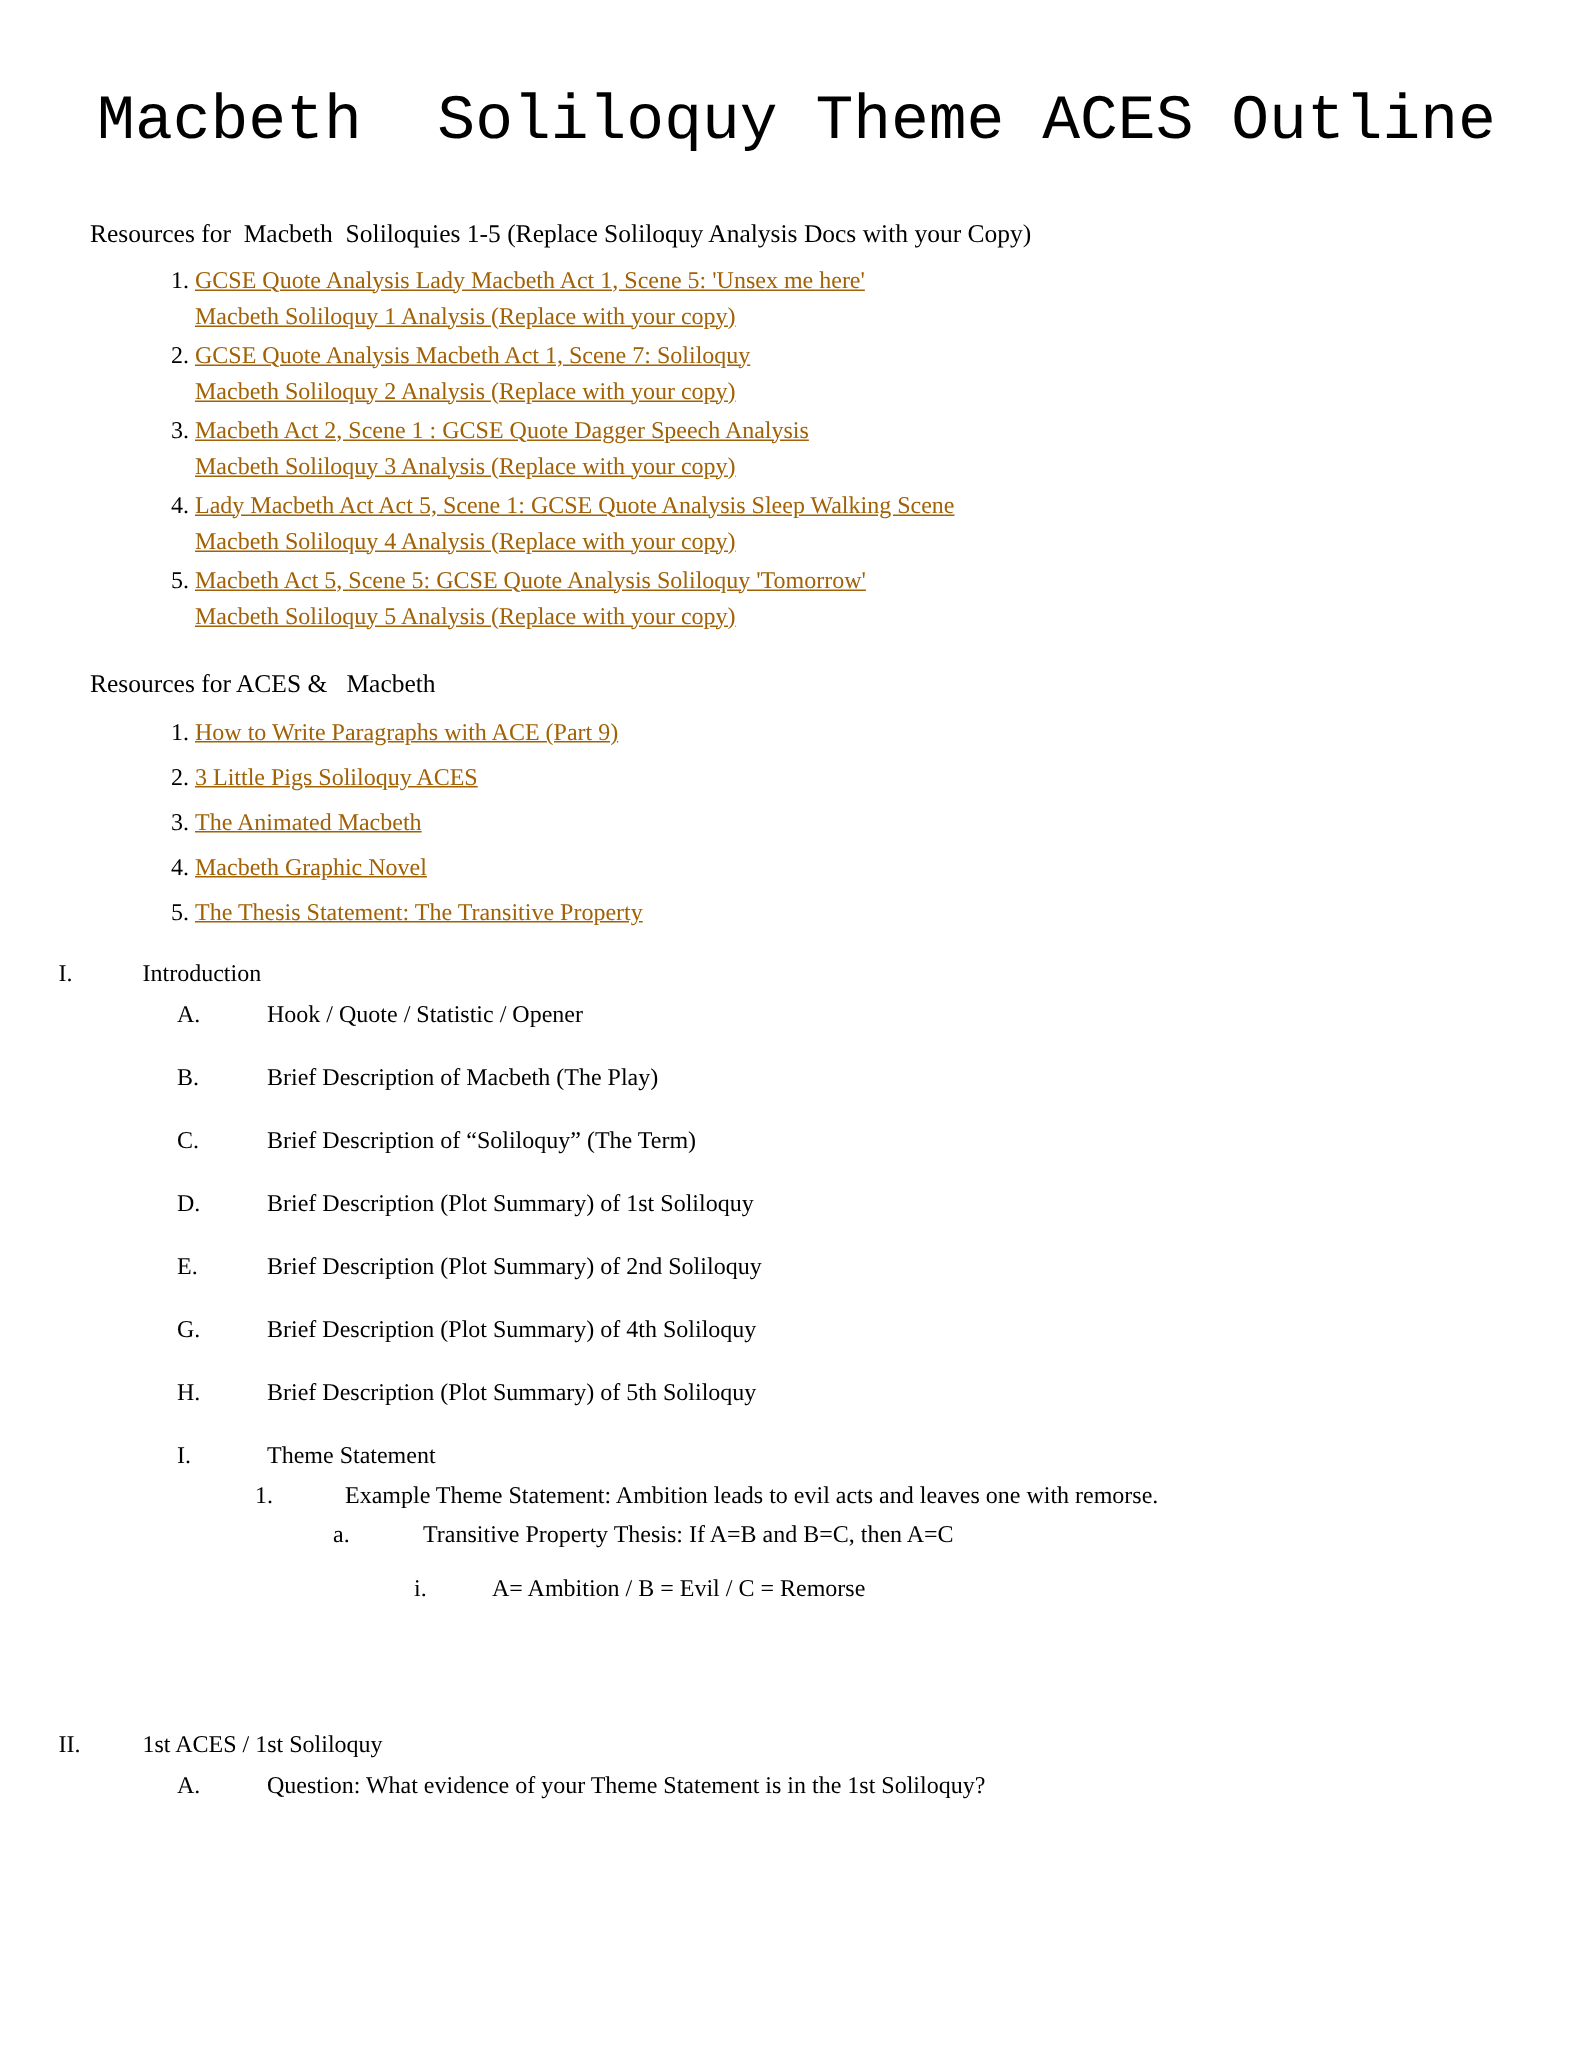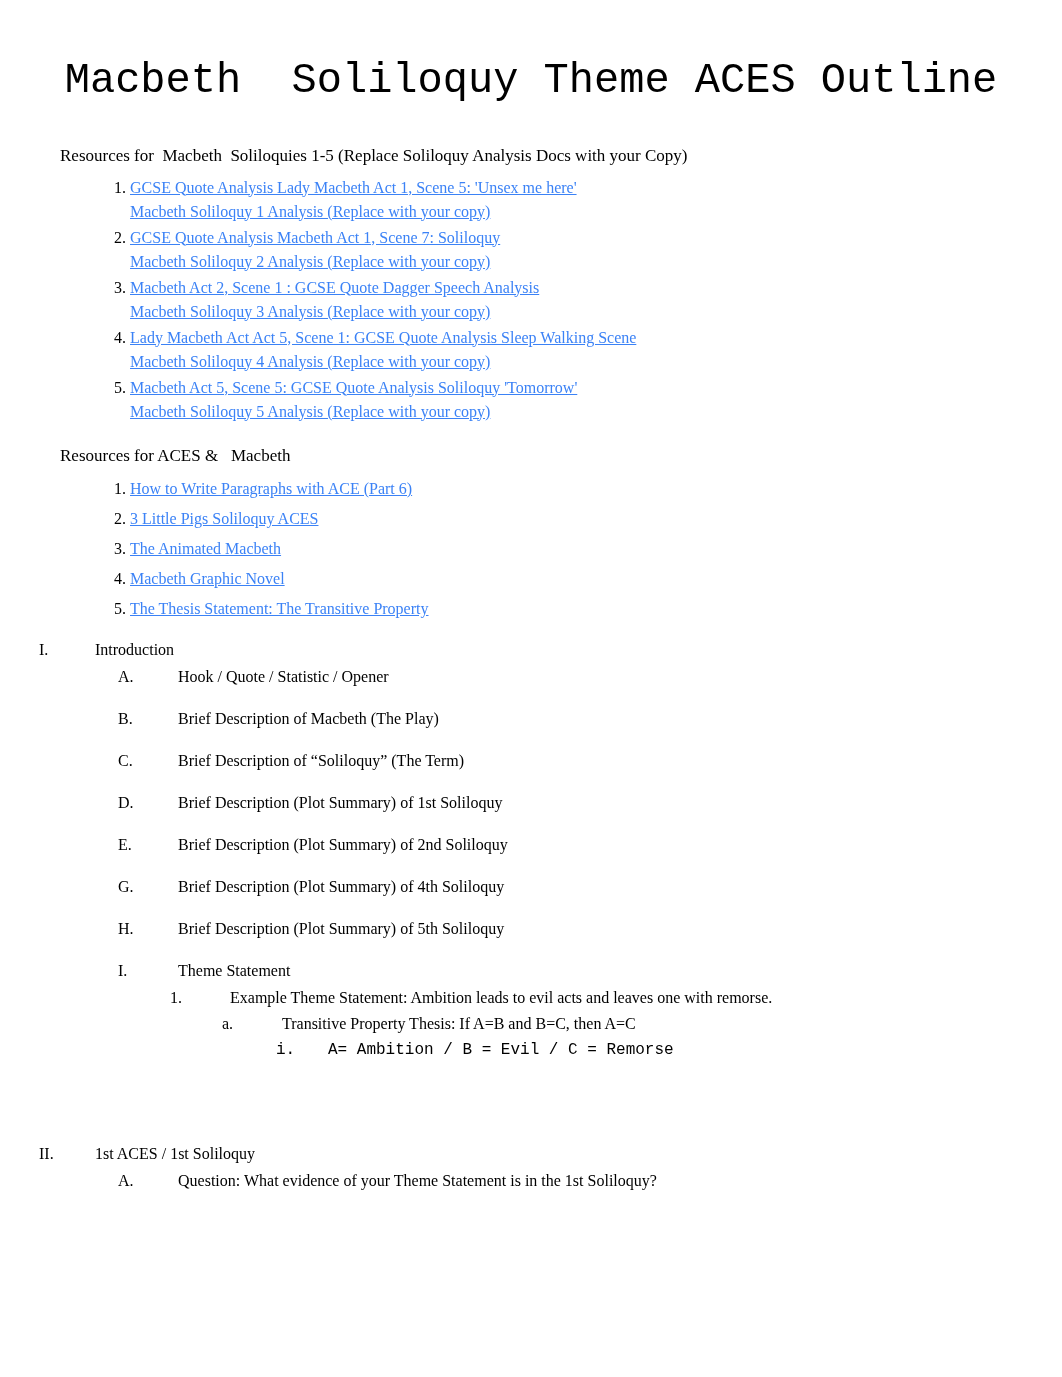--- a/index.html
+++ b/index.html
@@ -20,21 +20,21 @@
     margin-bottom: 30px;
   }
   h2 {
     font-family: "Times New Roman", Times, serif;
     font-weight: normal;
     font-size: 17px;
     margin-top: 18px;
     margin-bottom: 6px;
   }
   .link {
-    color: #3b82f6;
+    color: #a16207;
     text-decoration: underline;
     cursor: pointer;
     font-family: "Times New Roman", Times, serif;
     font-size: 16px;
   }
   ol.resource-list {
     list-style-type: decimal;
     padding-left: 70px;
     margin-bottom: 8px;
   }
@@ -103,22 +103,21 @@
     margin-top: 2px;
   }
   .outline .loweralpha .marker {
     display: inline-block;
     width: 30px;
   }
   .outline .romanlow {
     display: block;
     padding-left: 268px;
     text-indent: -26px;
-    margin-top: 2px;
-    font-family: Liberation Mono, monospace;
+    margin-top: 12px;
   }
   .outline .romanlow .marker {
     display: inline-block;
     width: 26px;
   }
   .gap { height: 70px; }
 </style>
 </head>
 <body>
 
@@ -143,21 +142,21 @@
     <span class="line link">Macbeth Soliloquy 4 Analysis (Replace with your copy)</span>
   </li>
   <li>
     <span class="line link">Macbeth Act 5, Scene 5: GCSE Quote Analysis Soliloquy 'Tomorrow'</span>
     <span class="line link">Macbeth Soliloquy 5 Analysis (Replace with your copy)</span>
   </li>
 </ol>
 
 <h2>Resources for ACES &amp;&nbsp;&nbsp; Macbeth</h2>
 <ol class="aces-list">
-  <li><span class="link">How to Write Paragraphs with ACE (Part 6)</span></li>
+  <li><span class="link">How to Write Paragraphs with ACE (Part 9)</span></li>
   <li><span class="link">3 Little Pigs Soliloquy ACES</span></li>
   <li><span class="link">The Animated Macbeth</span></li>
   <li><span class="link">Macbeth Graphic Novel</span></li>
   <li><span class="link">The Thesis Statement: The Transitive Property</span></li>
 </ol>
 
 <div class="outline">
 
   <span class="roman">
     <span class="marker">I.</span><span>Introduction</span>

